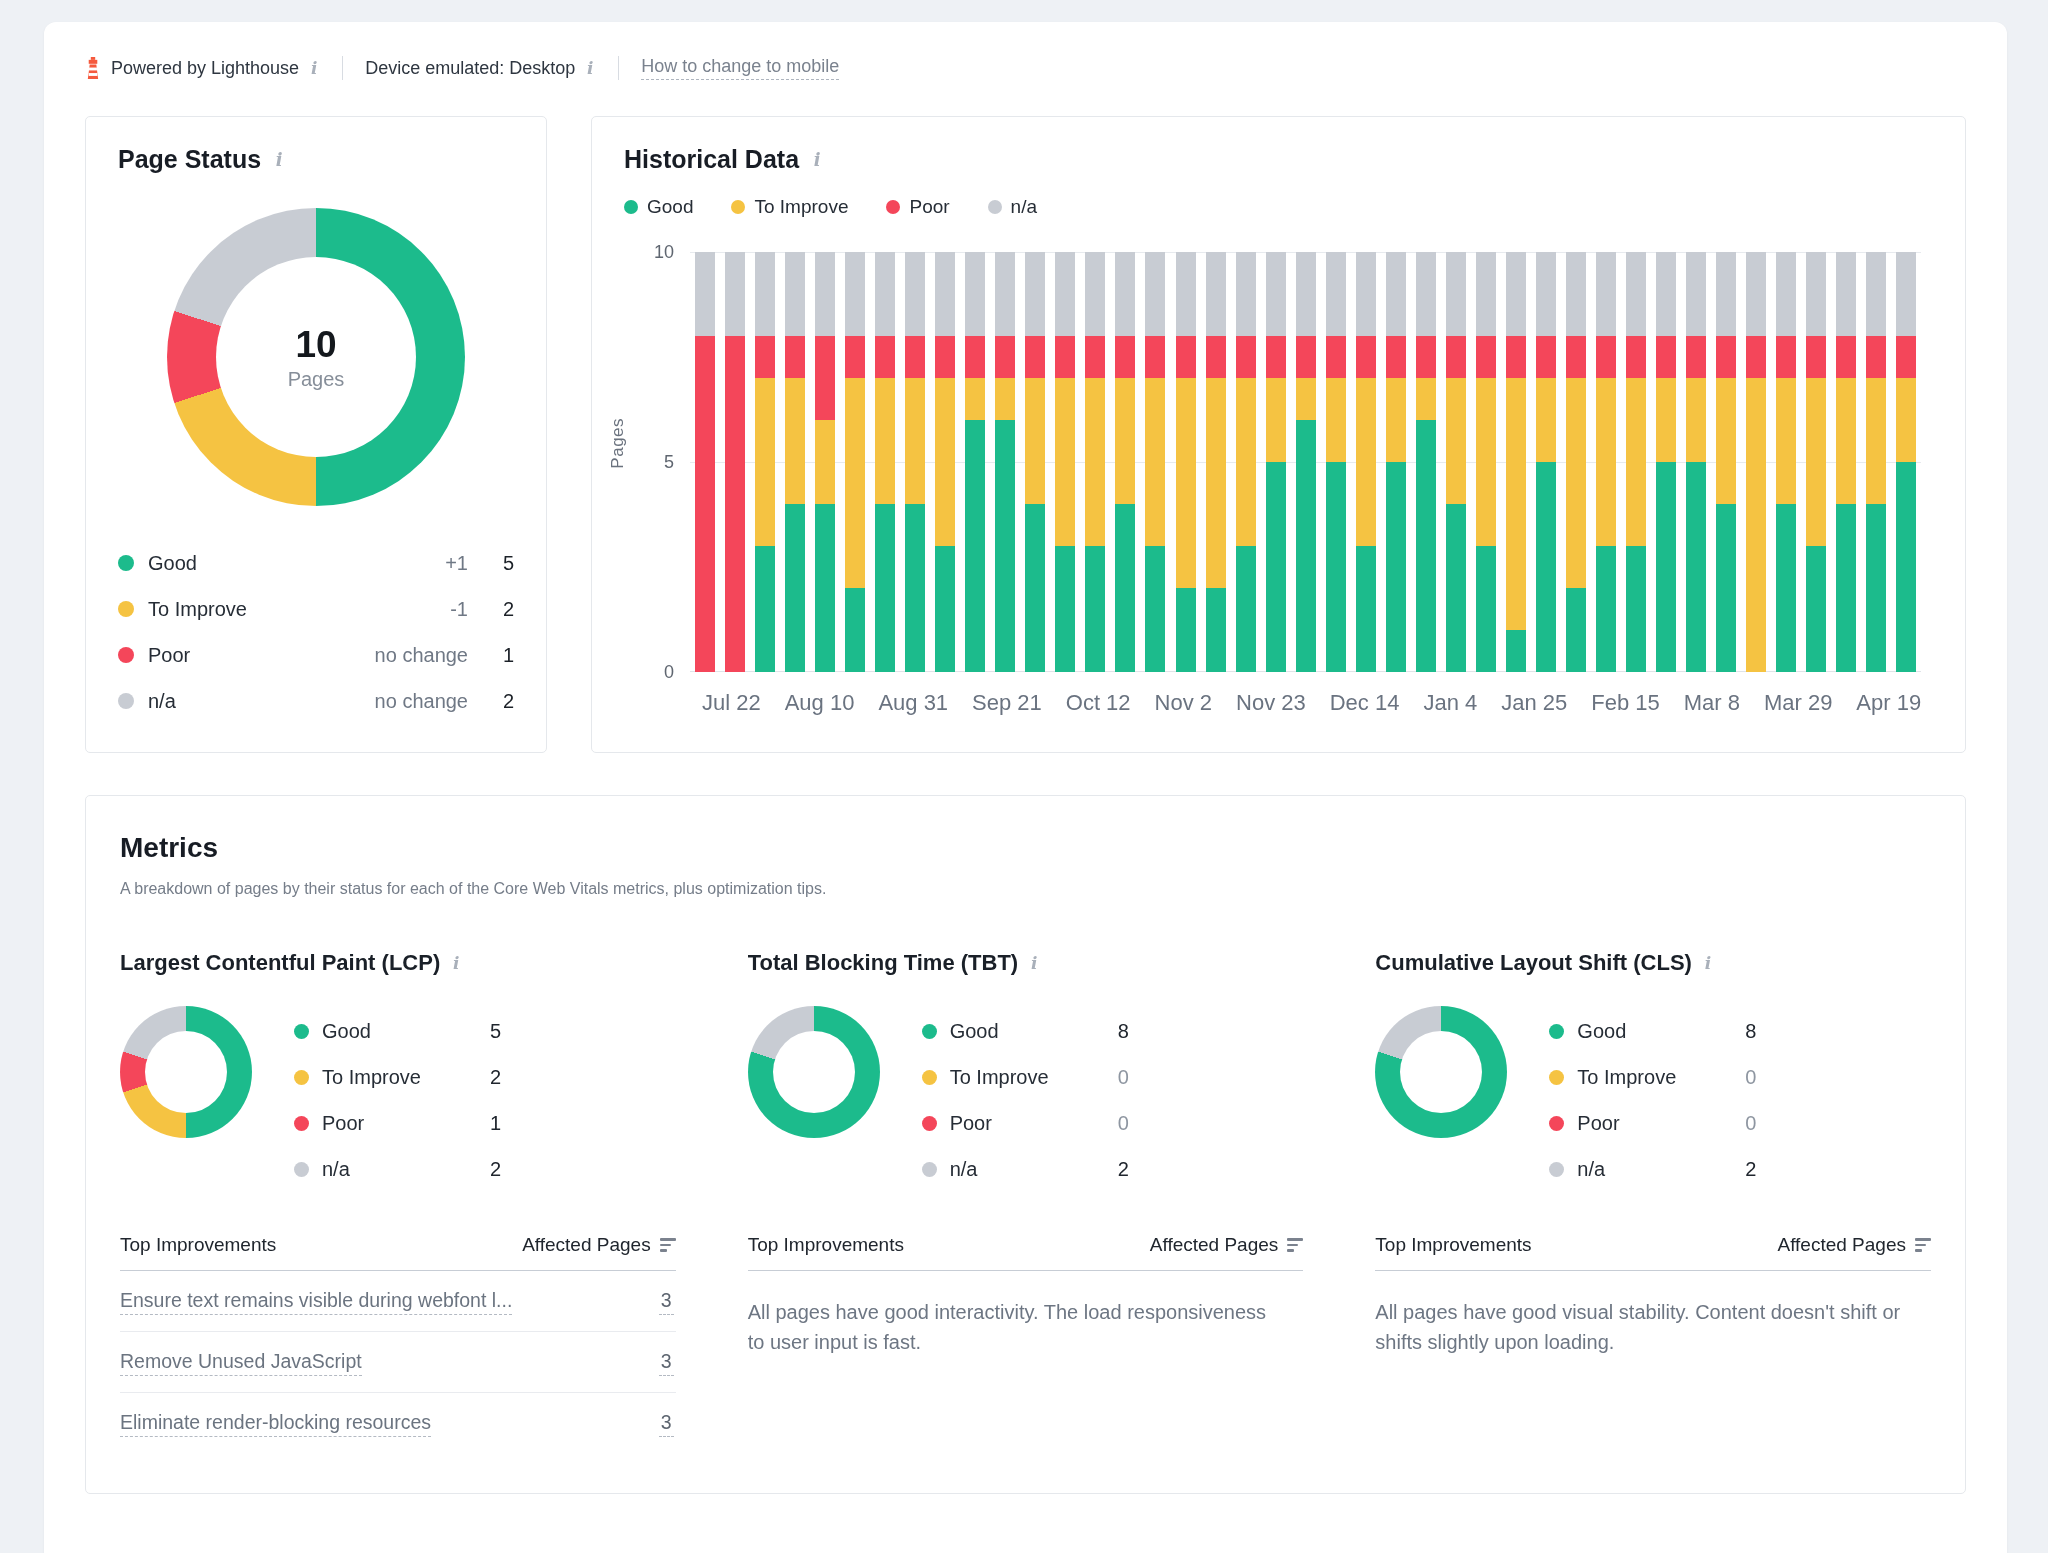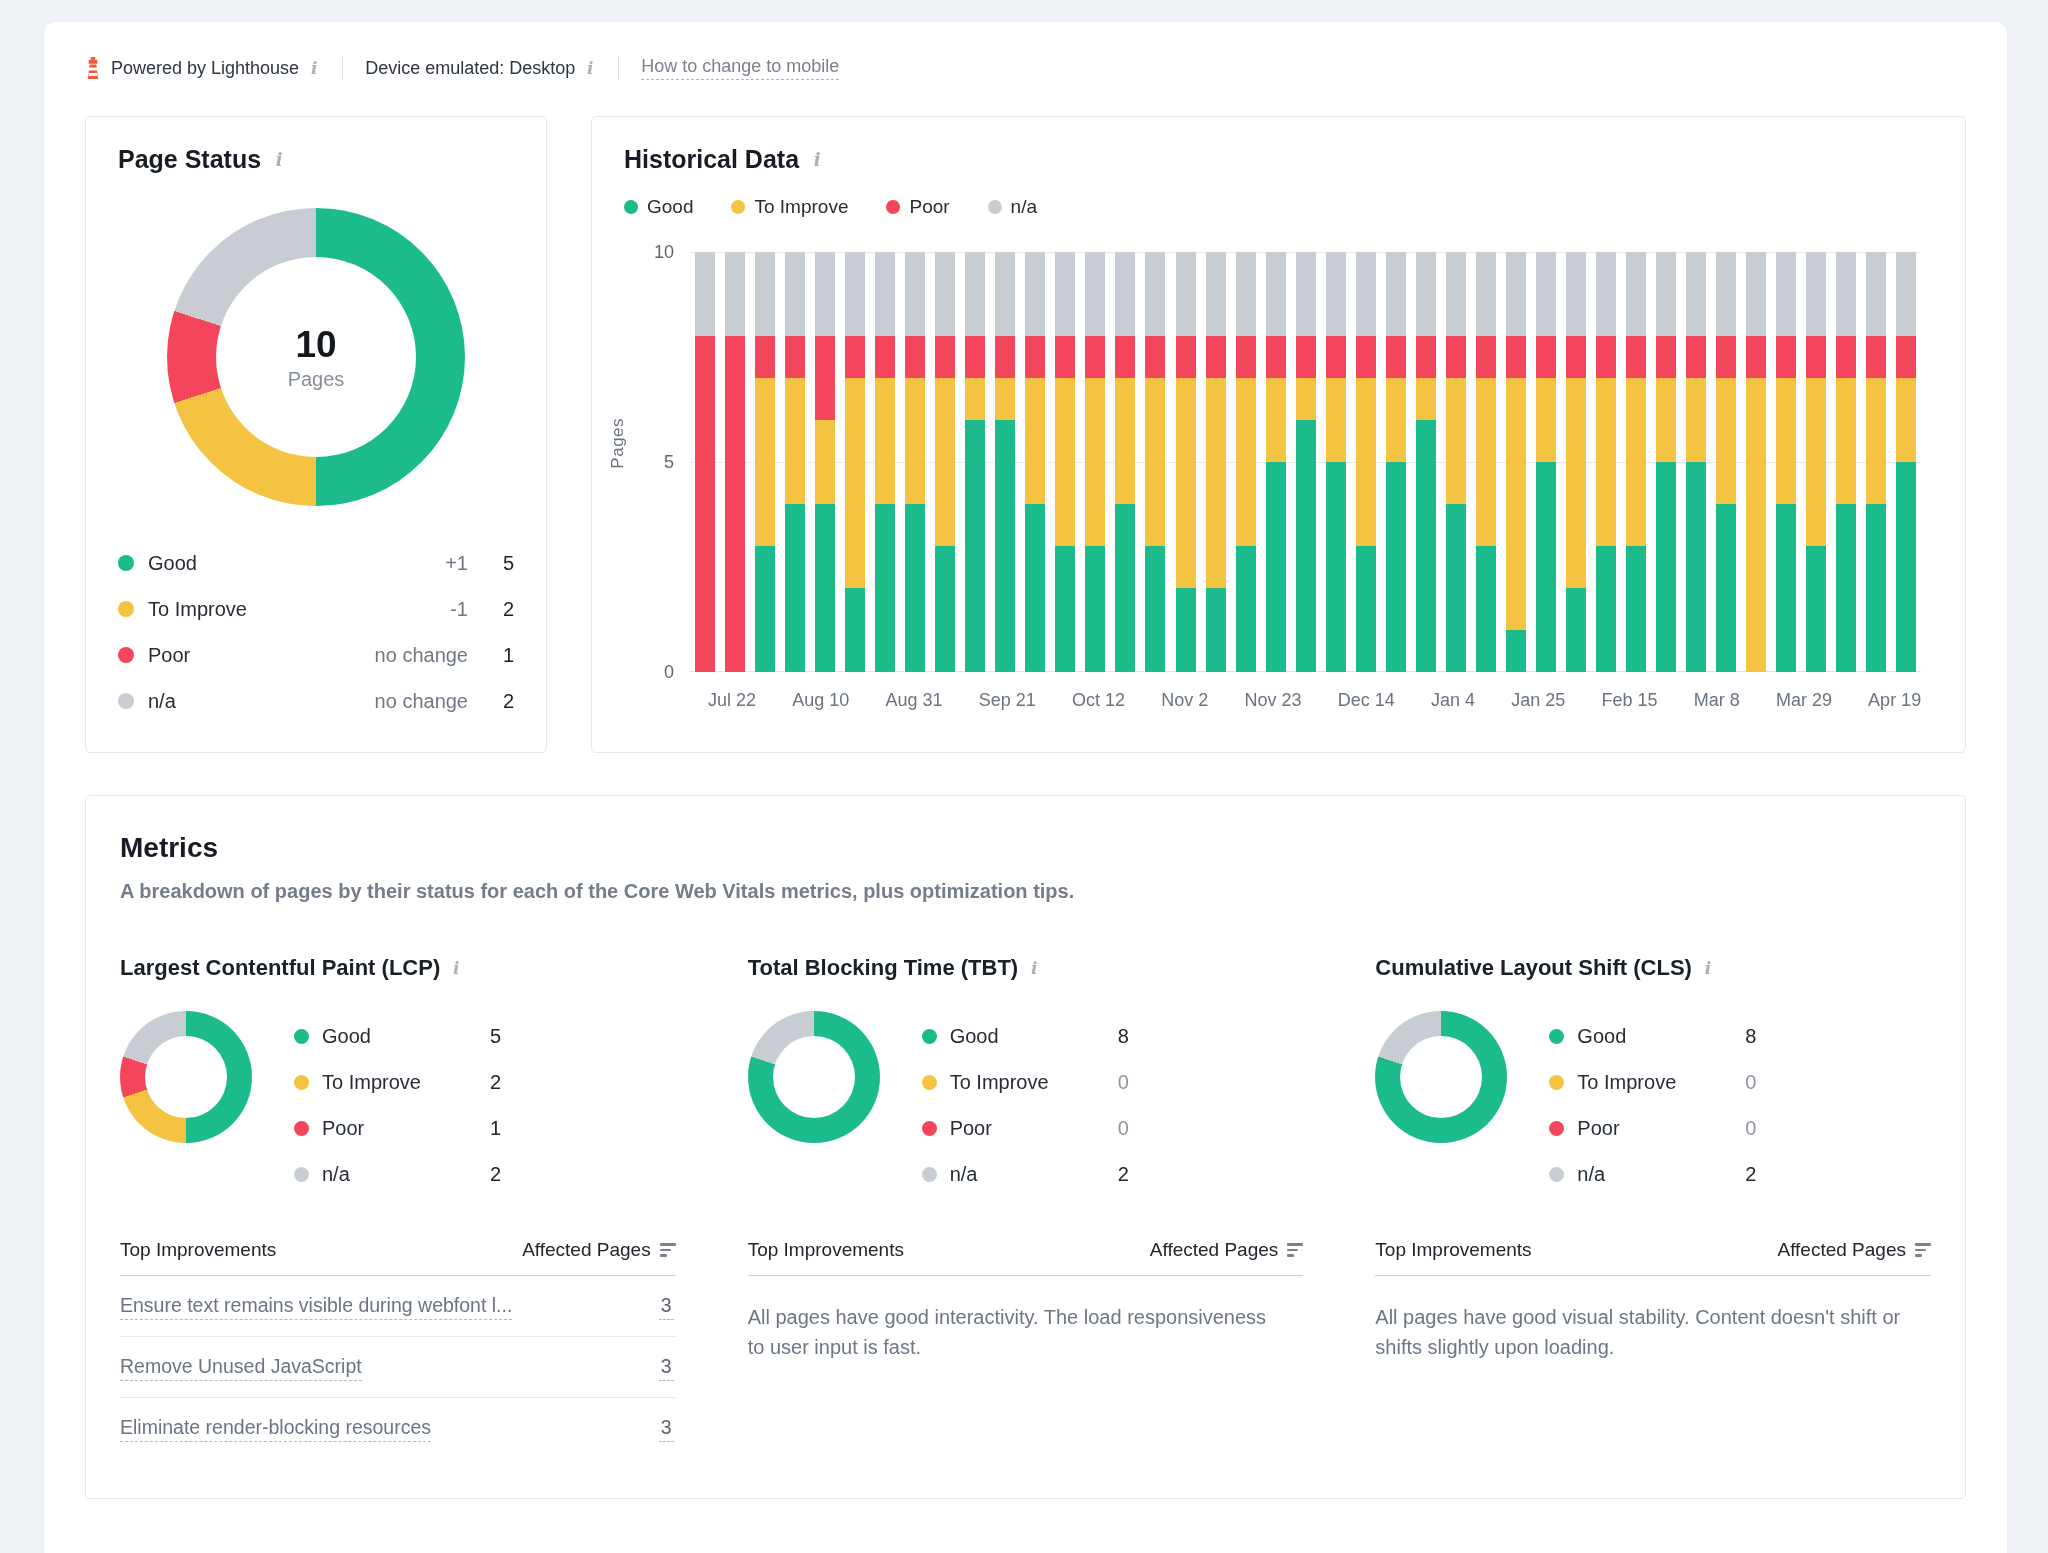--- a/index.html
+++ b/index.html
@@ -58,26 +58,26 @@
   .gridline { position:absolute; left:0; right:0; height:1px; background:#e7eaee; }
   .baseline { position:absolute; left:0; right:0; bottom:0; height:1px; background:#dfe3e8; }
   .bars { position:absolute; inset:0; display:flex; align-items:flex-end; }
   .slot { flex:1; height:100%; display:flex; justify-content:center; align-items:flex-end; }
   .bar { width:20px; height:100%; display:flex; flex-direction:column; cursor:pointer; }
   .seg { width:100%; }
   .ytick { position:absolute; left:0; width:50px; text-align:right; font-size:18px; color:#5f6670; }
   .ylabel { position:absolute; left:-6px; top:50%; transform:rotate(-90deg) translateX(50%); transform-origin:left center; font-size:17px; color:#6a727e; letter-spacing:.5px; }
   .xlabels { display:flex; margin-top:18px; height:26px; }
   .xlabels .slot { align-items:flex-start; }
-  .xlabels span { font-size:18px; color:#6a7380; white-space:nowrap; }
+  .xlabels span { font-size:22px; color:#6a7380; white-space:nowrap; }
 
   
   .metrics-card { margin-top:42px; padding:36px 34px 40px 34px; }
   .metrics-title { font-size:28px; font-weight:700; color:#171c24; }
-  .metrics-sub { font-size:20px; color:#757d89; margin-top:16px;font-weight:bold; }
+  .metrics-sub { font-size:16px; color:#757d89; margin-top:16px; }
   .metrics-grid { display:grid; grid-template-columns:repeat(3,1fr); column-gap:72px; margin-top:52px; }
   .metric-title { display:flex; align-items:center; font-size:22px; font-weight:700; color:#1a2028; }
   .metric-title .info-i { margin-left:10px; }
   .metric-donut-row { display:flex; gap:42px; margin-top:30px; align-items:flex-start; }
   .m-donut { width:132px; height:132px; flex:none; }
   .m-donut .donut-hole { inset:25px; }
   .m-legend { flex:1; padding-top:2px; }
   .m-legend-row { display:grid; grid-template-columns:28px 168px 1fr; align-items:center; height:46px; font-size:20px; }
   .m-legend-row .lbl { color:#262d36; }
   .m-legend-row .val.zero { color:#8e96a1; }

